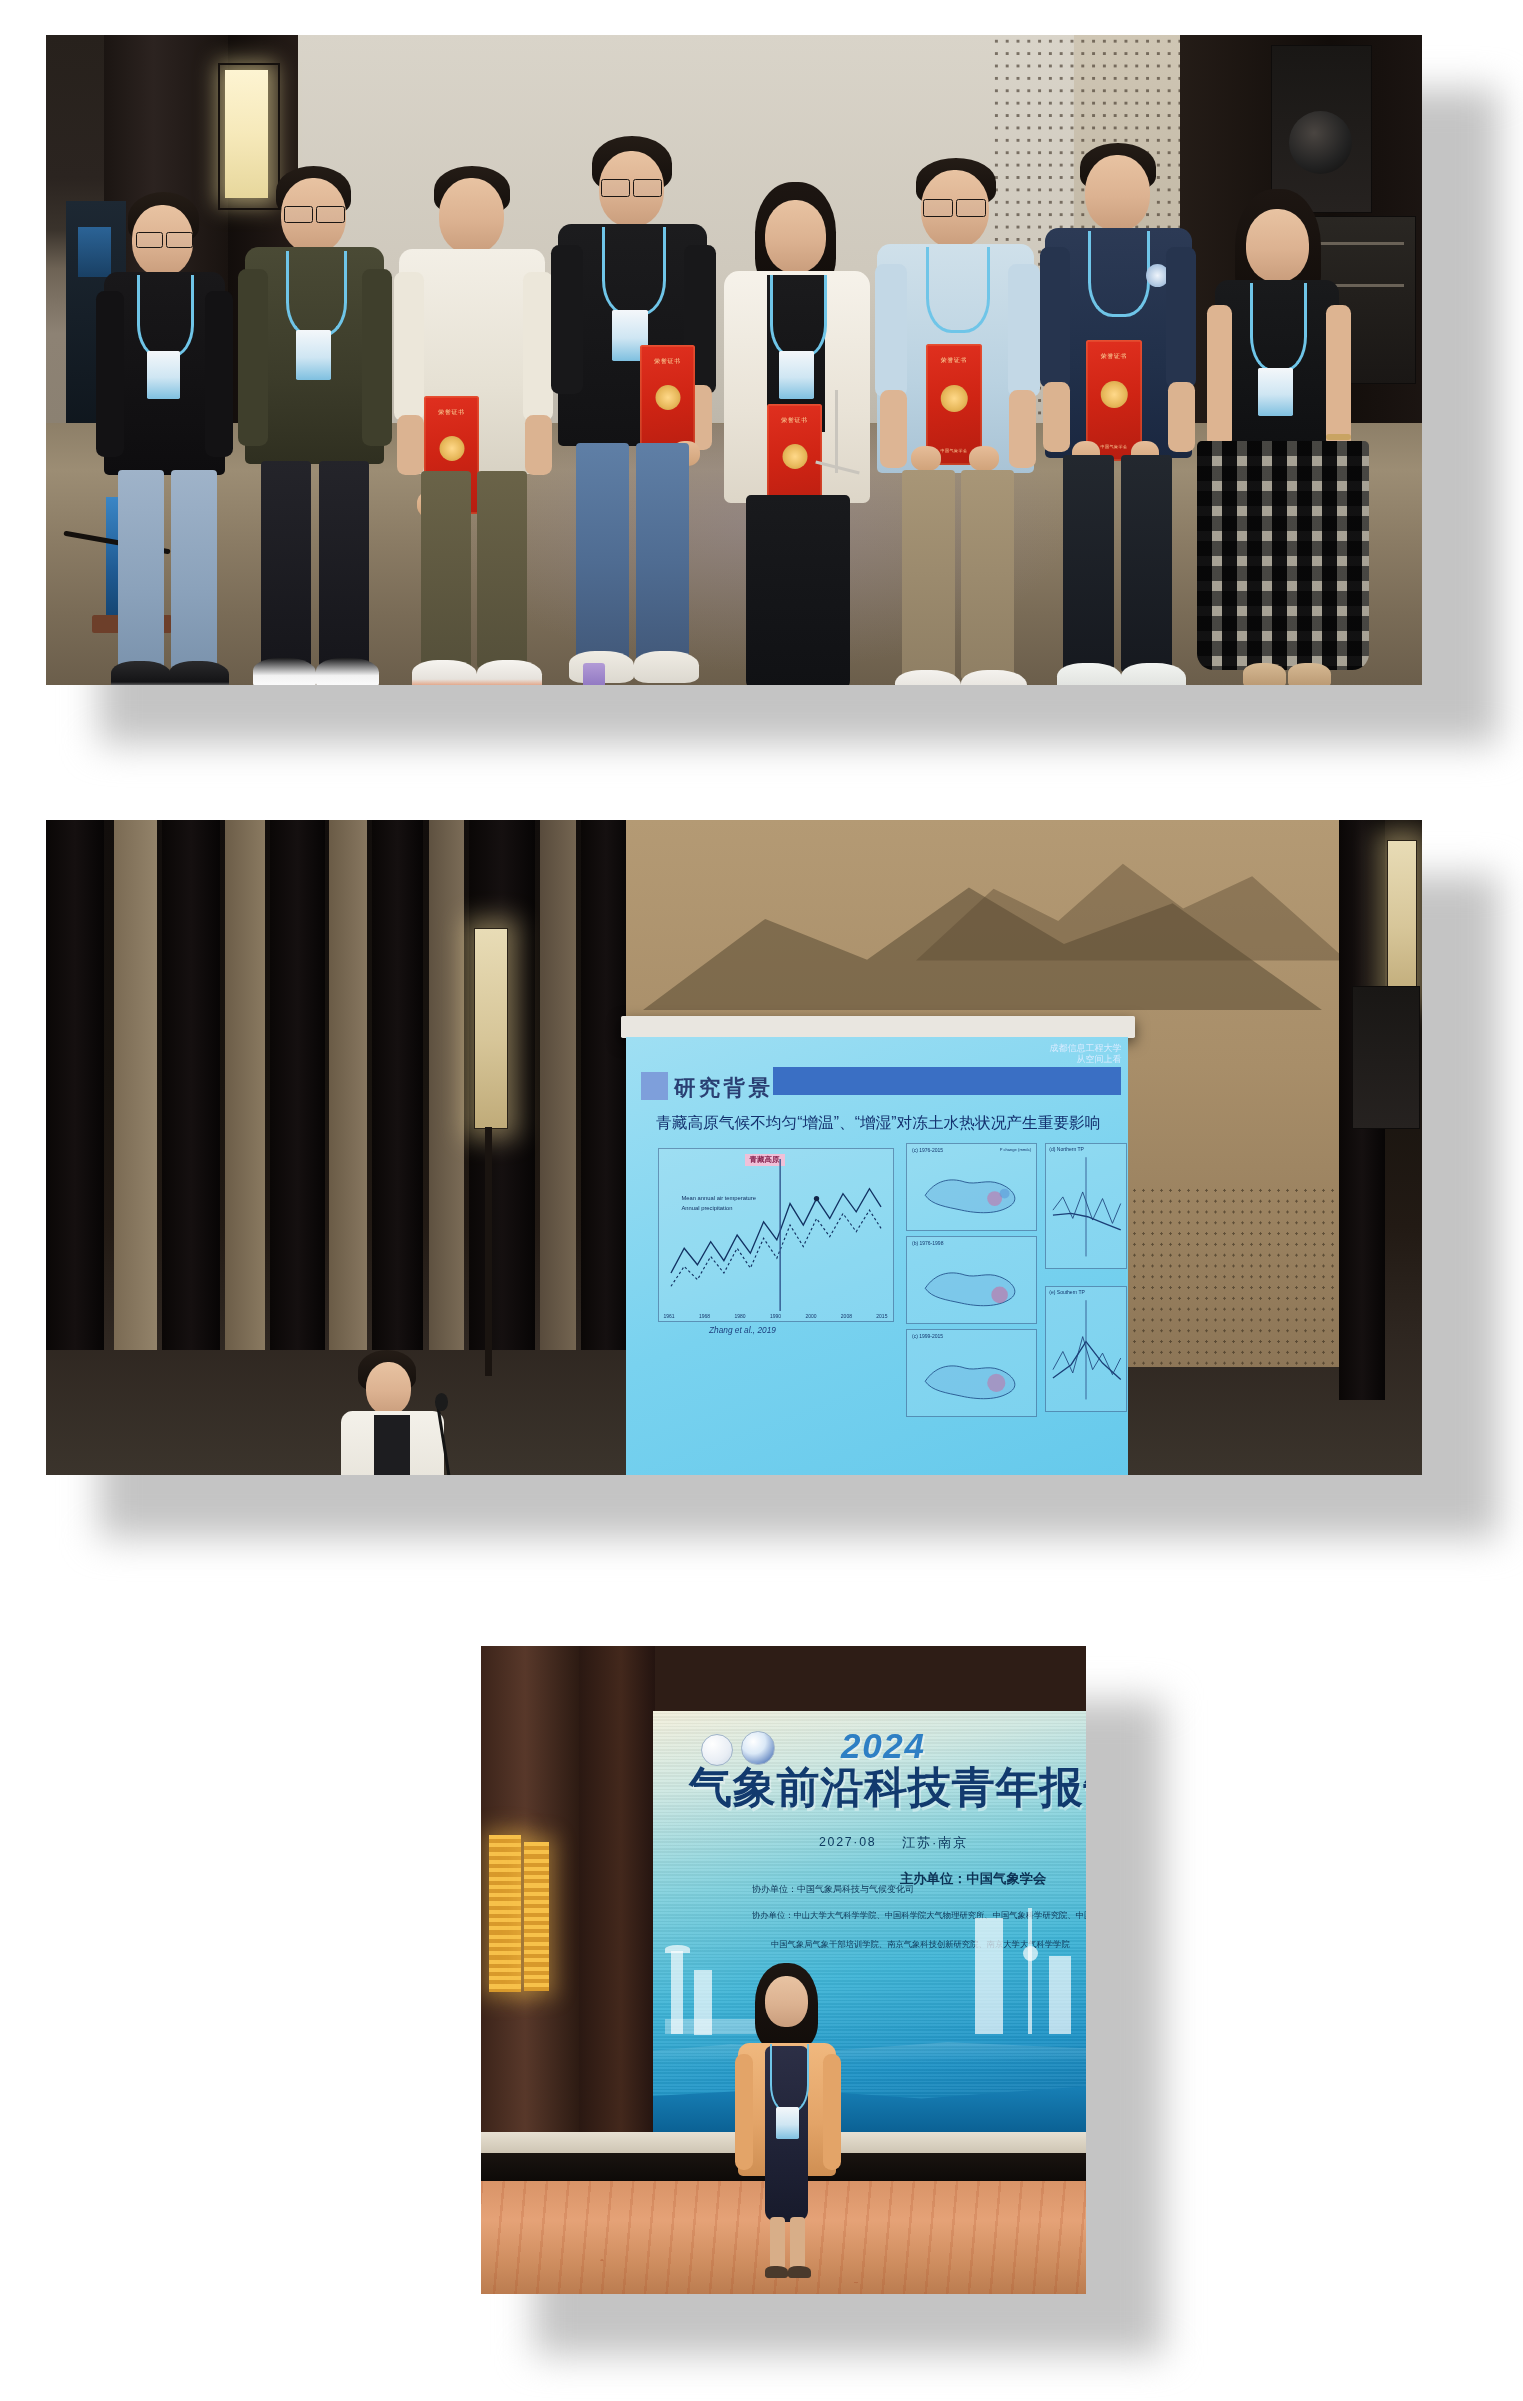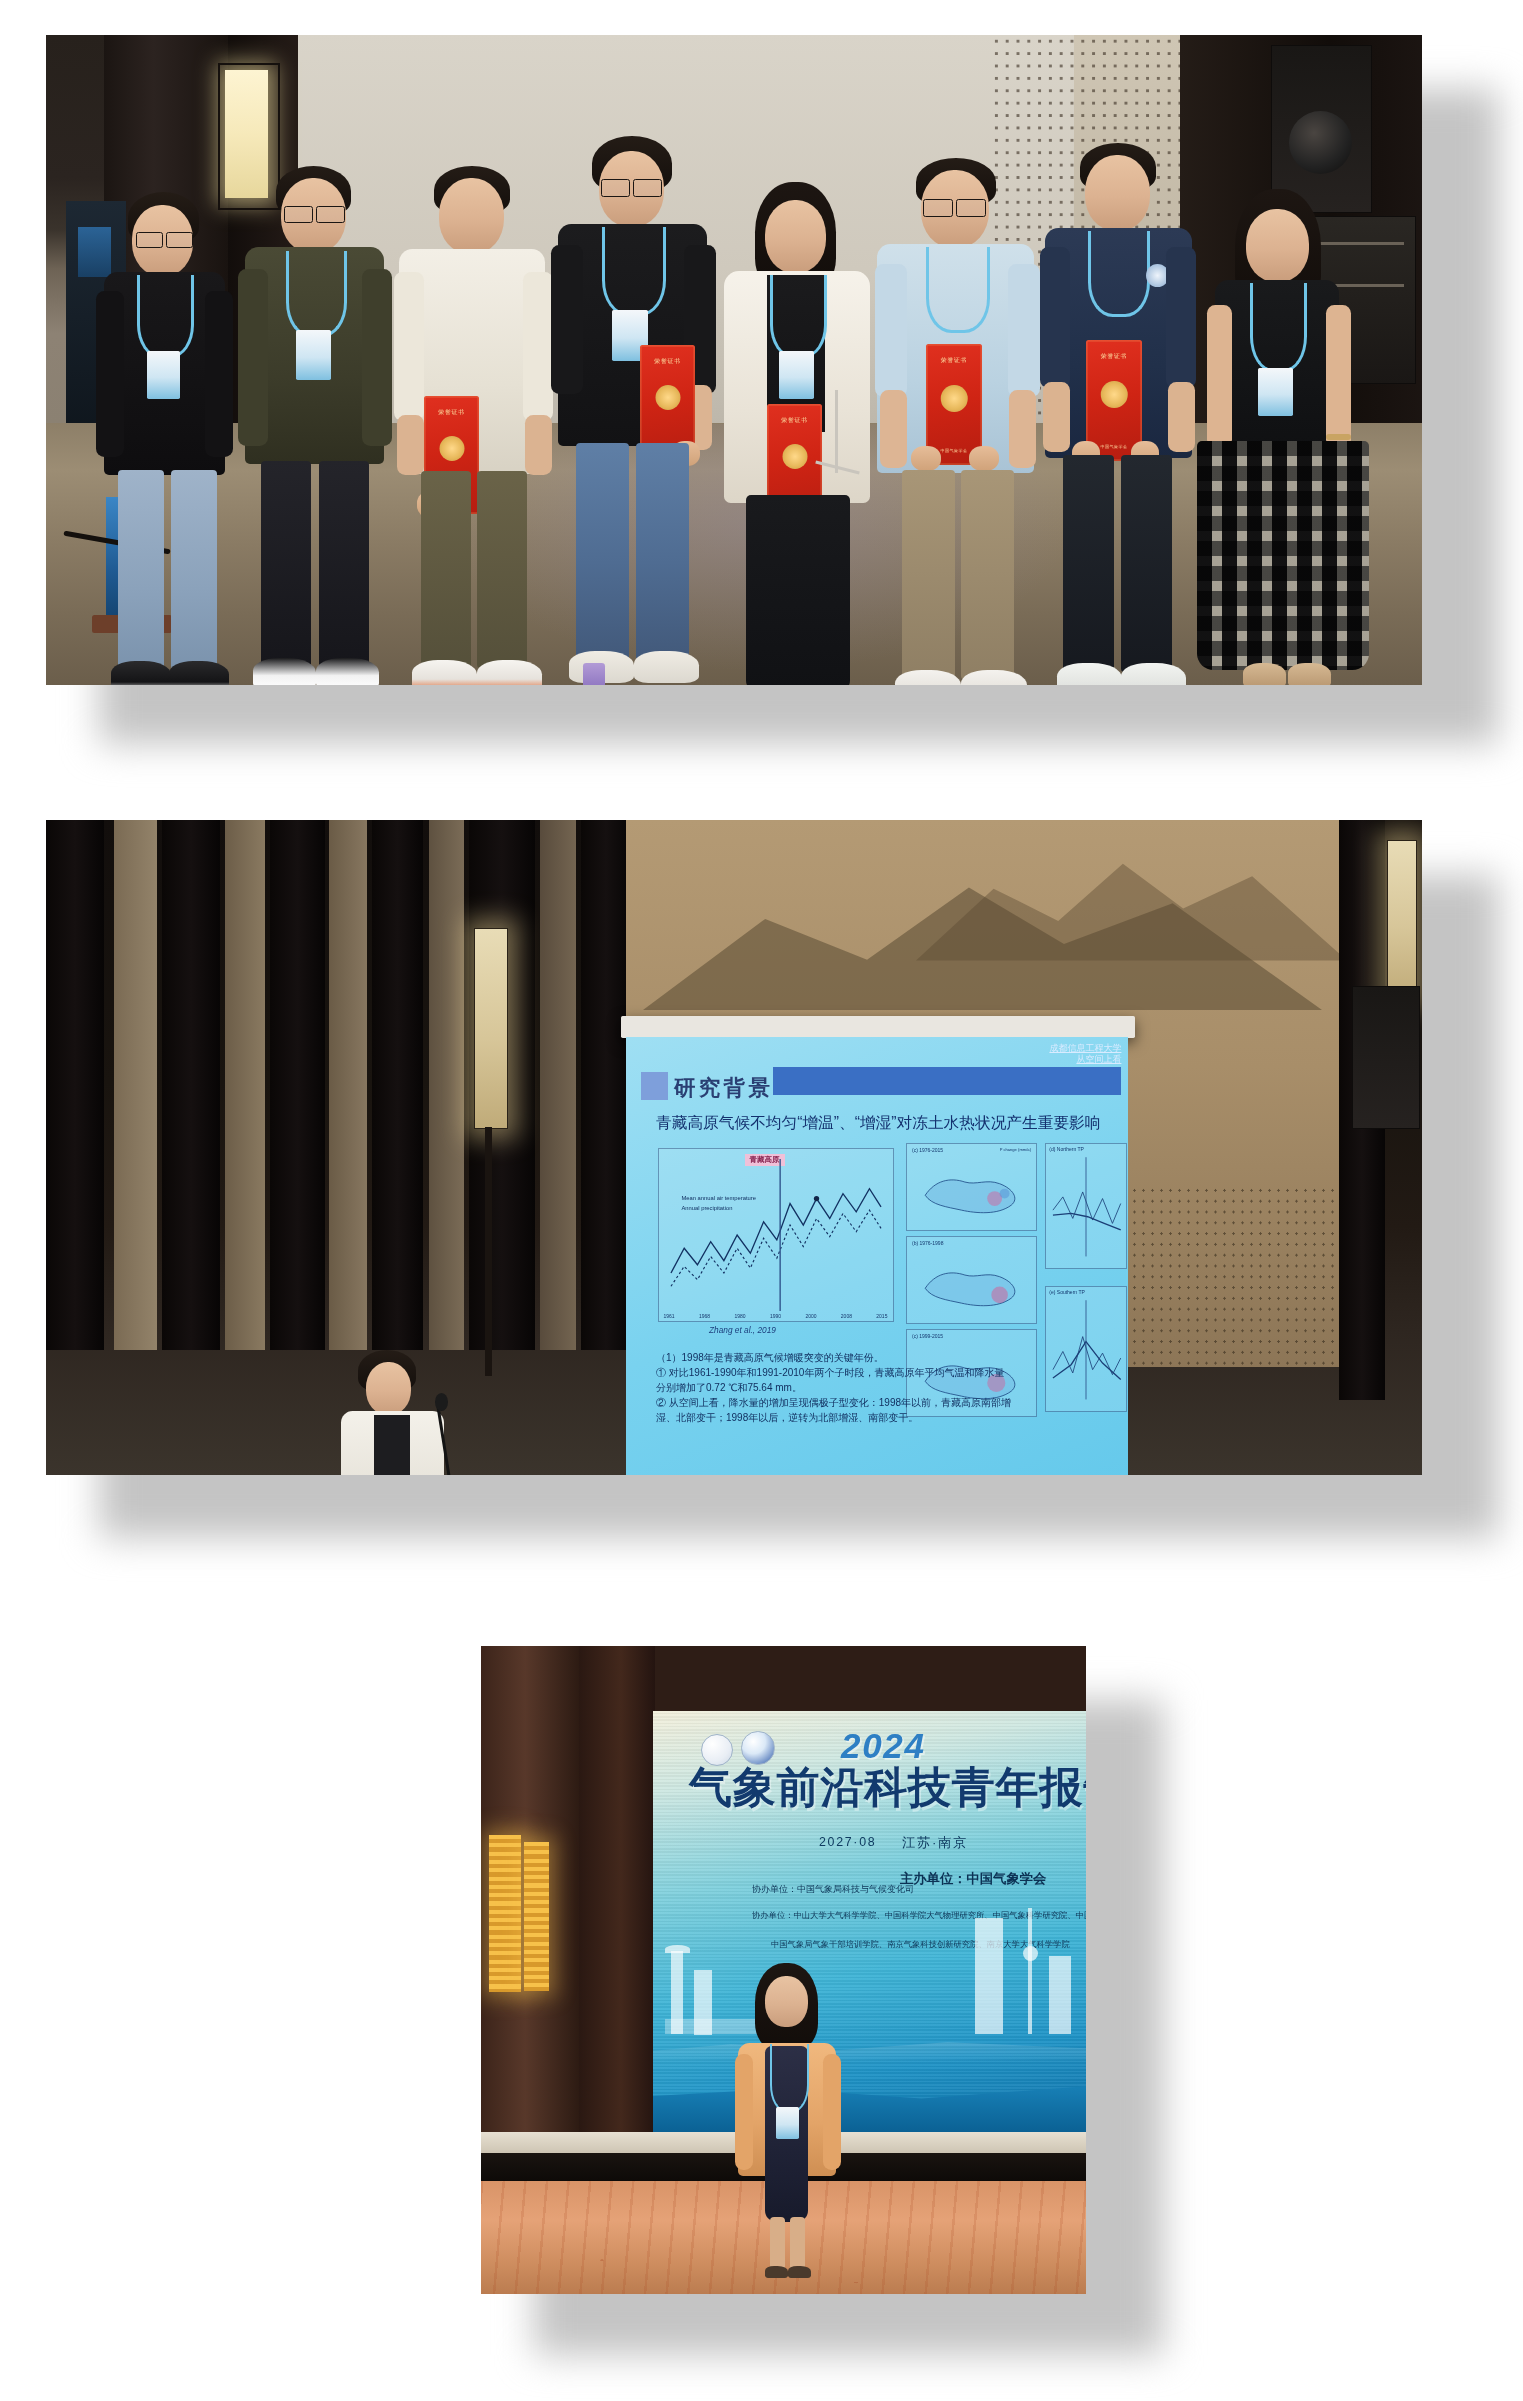--- a/index.html
+++ b/index.html
@@ -173,21 +173,21 @@
   }
   .slide-h1 {
     position: absolute; color: #2a3f73; font-weight: bold;
     white-space: nowrap;
   }
   .slide-title2 {
     position: absolute; color: #13306e; font-weight: normal; white-space: nowrap;
   }
   .slide-univ {
     position: absolute; text-align: center; color: #d9ebff;
-    line-height: 1.05; white-space: nowrap; text-decoration: underline;
+    line-height: 1.05; white-space: nowrap;
   }
   .plot-box {
     position: absolute; background: rgba(255,255,255,0.12);
     border: 0.8px solid rgba(30,60,110,0.45);
   }
   .slide-body {
     position: absolute; color: #123162; line-height: 1.5;
     white-space: pre-line;
   }
   .slide-cite {
@@ -571,23 +571,20 @@
     </div>
     <div class="plot-box" style="left:419px;top:249px;width:80px;height:124px;">
       <div style="position:absolute;left:3.3px;top:1.7px;font-size:5px;color:#14386e;">(e) Southern TP</div>
       <svg width="80" height="124" style="position:absolute;left:0;top:0;" viewBox="0 0 96 150">
         <polyline points="8,100 20,78 32,104 44,60 56,100 68,80 80,106 90,86" fill="none" stroke="#1b3f77" stroke-width="1"></polyline>
         <polyline points="8,110 30,94 48,66 68,92 90,112" fill="none" stroke="#1b3f77" stroke-width="1.6"></polyline>
         <line x1="48" y1="16" x2="48" y2="136" stroke="#2a4e88" stroke-width="1"></line>
       </svg>
     </div>
 
-    <div class="slide-body" style="left:30px;top:313px;width:356px;font-size:10px;">（1）1998年是青藏高原气候增暖突变的关键年份。
-① 对比1961-1990年和1991-2010年两个子时段，青藏高原年平均气温和降水量分别增加了0.72 ℃和75.64 mm。
-② 从空间上看，降水量的增加呈现偶极子型变化：1998年以前，青藏高原南部增湿、北部变干；1998年以后，逆转为北部增湿、南部变干。</div>
 
   </div>
 
   <div class="person" style="left:292px;top:530px;width:124px;height:249px;">
     <div class="hair" style="left:20px;top:0;width:58px;height:41px;"></div>
     <div class="head" style="left:28px;top:11.6px;width:45px;height:53px;"></div>
     <div style="position:absolute;left:3.3px;top:61px;width:103px;height:106px;background:linear-gradient(180deg,#f4f1ea 0%,#e2ded4 100%);border-radius:11.6px 11.6px 3.3px 3.3px;"></div>
     <div style="position:absolute;left:36px;top:65px;width:36px;height:91px;background:#1d1d20;"></div>
   </div>
   <div style="position:absolute;left:398px;top:580px;width:3.3px;height:108px;background:#141414;transform:rotate(-9deg);"></div>

